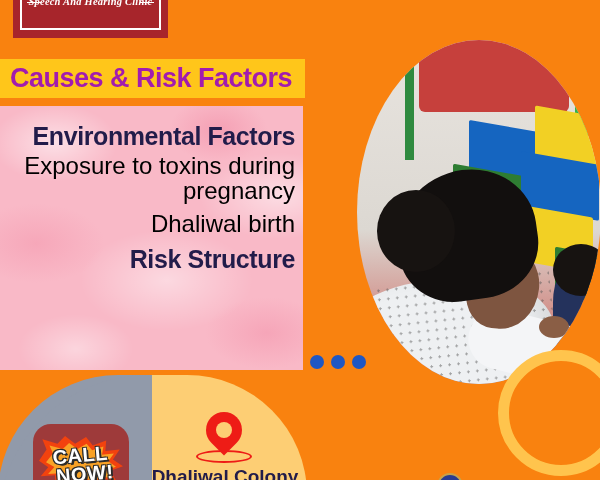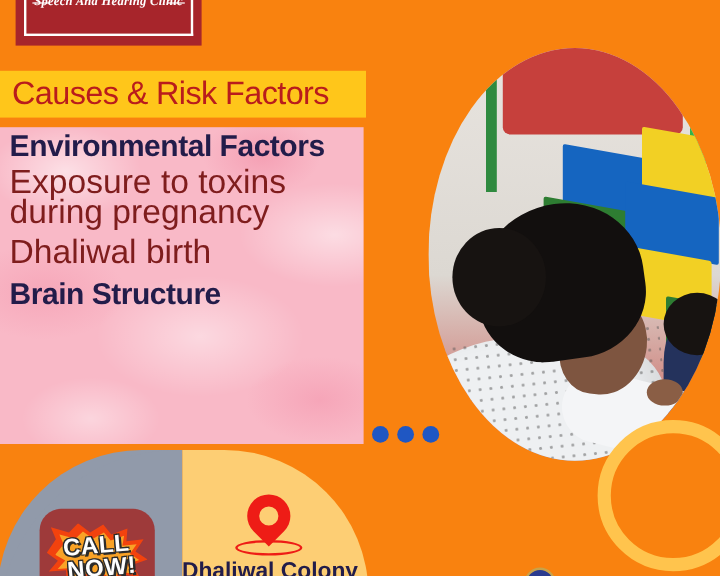--- a/index.html
+++ b/index.html
@@ -25,48 +25,48 @@
   }
   .logo-rule{position:absolute;top:40px;height:1px;background:#fff;width:14px;}
   .logo-rule.l{left:14px;} .logo-rule.r{right:14px;}
 
   
   .banner{
     position:absolute;left:0;top:59px;width:305px;height:39px;
     background:#FFC61A;display:flex;align-items:center;
   }
   .banner-text{
-    font-weight:normal;font-size:27px;color:#b91c1c;
+    font-weight:bold;font-size:27px;color:#a21caf;
     letter-spacing:-0.5px;padding-left:10px;white-space:nowrap;
   }
 
   
   .panel{
     position:absolute;left:0;top:106px;width:303px;height:264px;
     background:#F9B9C7;overflow:hidden;
   }
   .panel:before{
     content:"";position:absolute;inset:0;
     background:
       radial-gradient(ellipse 90px 55px at 18% 14%, rgba(255,255,255,.55), rgba(255,255,255,0) 70%),
       radial-gradient(ellipse 70px 46px at 72% 9%,  rgba(241,140,165,.55), rgba(241,140,165,0) 70%),
       radial-gradient(ellipse 110px 60px at 92% 34%, rgba(255,255,255,.5), rgba(255,255,255,0) 72%),
       radial-gradient(ellipse 95px 55px at 12% 52%, rgba(244,150,172,.5), rgba(244,150,172,0) 72%),
       radial-gradient(ellipse 120px 70px at 55% 66%, rgba(255,255,255,.45), rgba(255,255,255,0) 72%),
       radial-gradient(ellipse 85px 50px at 88% 86%, rgba(243,146,170,.5), rgba(243,146,170,0) 72%),
       radial-gradient(ellipse 80px 48px at 25% 92%, rgba(255,255,255,.4), rgba(255,255,255,0) 72%);
     pointer-events:none;
   }
-  .panel-body{position:relative;z-index:2;padding:2px 8px 0;text-align:left;}
+  .panel-body{position:relative;z-index:2;padding:16px 8px 0;text-align:right;}
   .h2{
     font-size:25px;font-weight:bold;color:#221C4A;letter-spacing:-.4px;
     line-height:29px;margin:0 0 2px;
   }
   .p{
-    font-size:28px;color:#7f1d1d;line-height:25px;margin:0;font-weight:400;
+    font-size:24px;color:#000000;line-height:25px;margin:0;font-weight:400;
   }
   .gap-a{height:8px;}
   .gap-b{height:9px;}
   .gap-c{height:6px;}
 
   
   .photo{
     position:absolute;left:357px;top:40px;width:244px;height:344px;
     border-radius:122px/172px;overflow:hidden;
   }
@@ -201,21 +201,21 @@
     <div class="banner-text">Causes &amp; Risk Factors</div>
   </div>
 
   <div class="panel">
     <div class="panel-body">
       <div class="h2">Environmental Factors</div>
       <div class="p">Exposure to toxins during pregnancy</div>
       <div class="gap-a"></div>
       <div class="p">Dhaliwal birth</div>
       <div class="gap-b"></div>
-      <div class="h2">Brain Structure</div>
+      <div class="h2">Risk Structure</div>
       <div class="gap-c"></div>
     </div>
   </div>
 
   <div class="photo">
     <div class="ph ph-bg"></div>
     <div class="redwall"></div>
     <div class="greenwall"></div>
     <div class="pole"></div>
     <div class="mat" style="left:112px;top:86px;width:70px;height:50px;background:#1565C0;transform:skewY(10deg);"></div>

